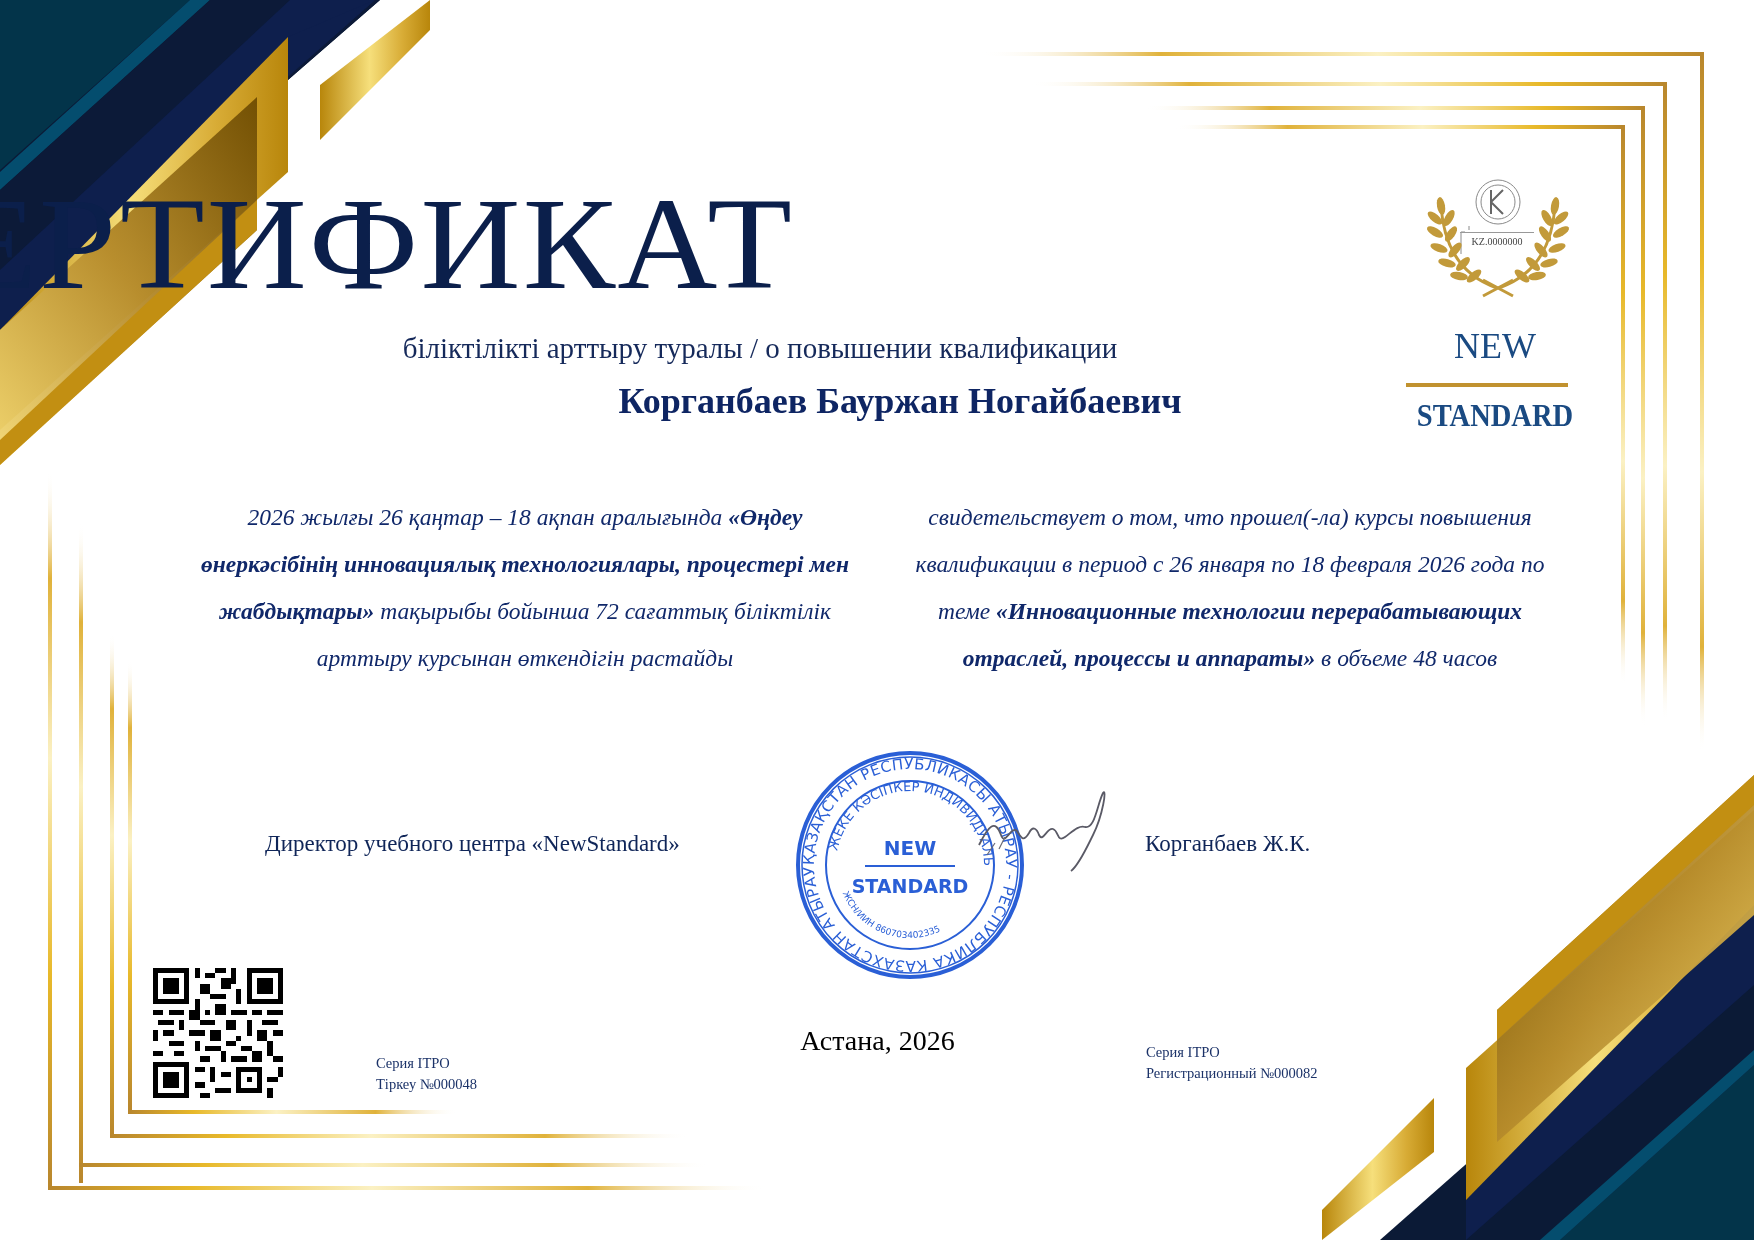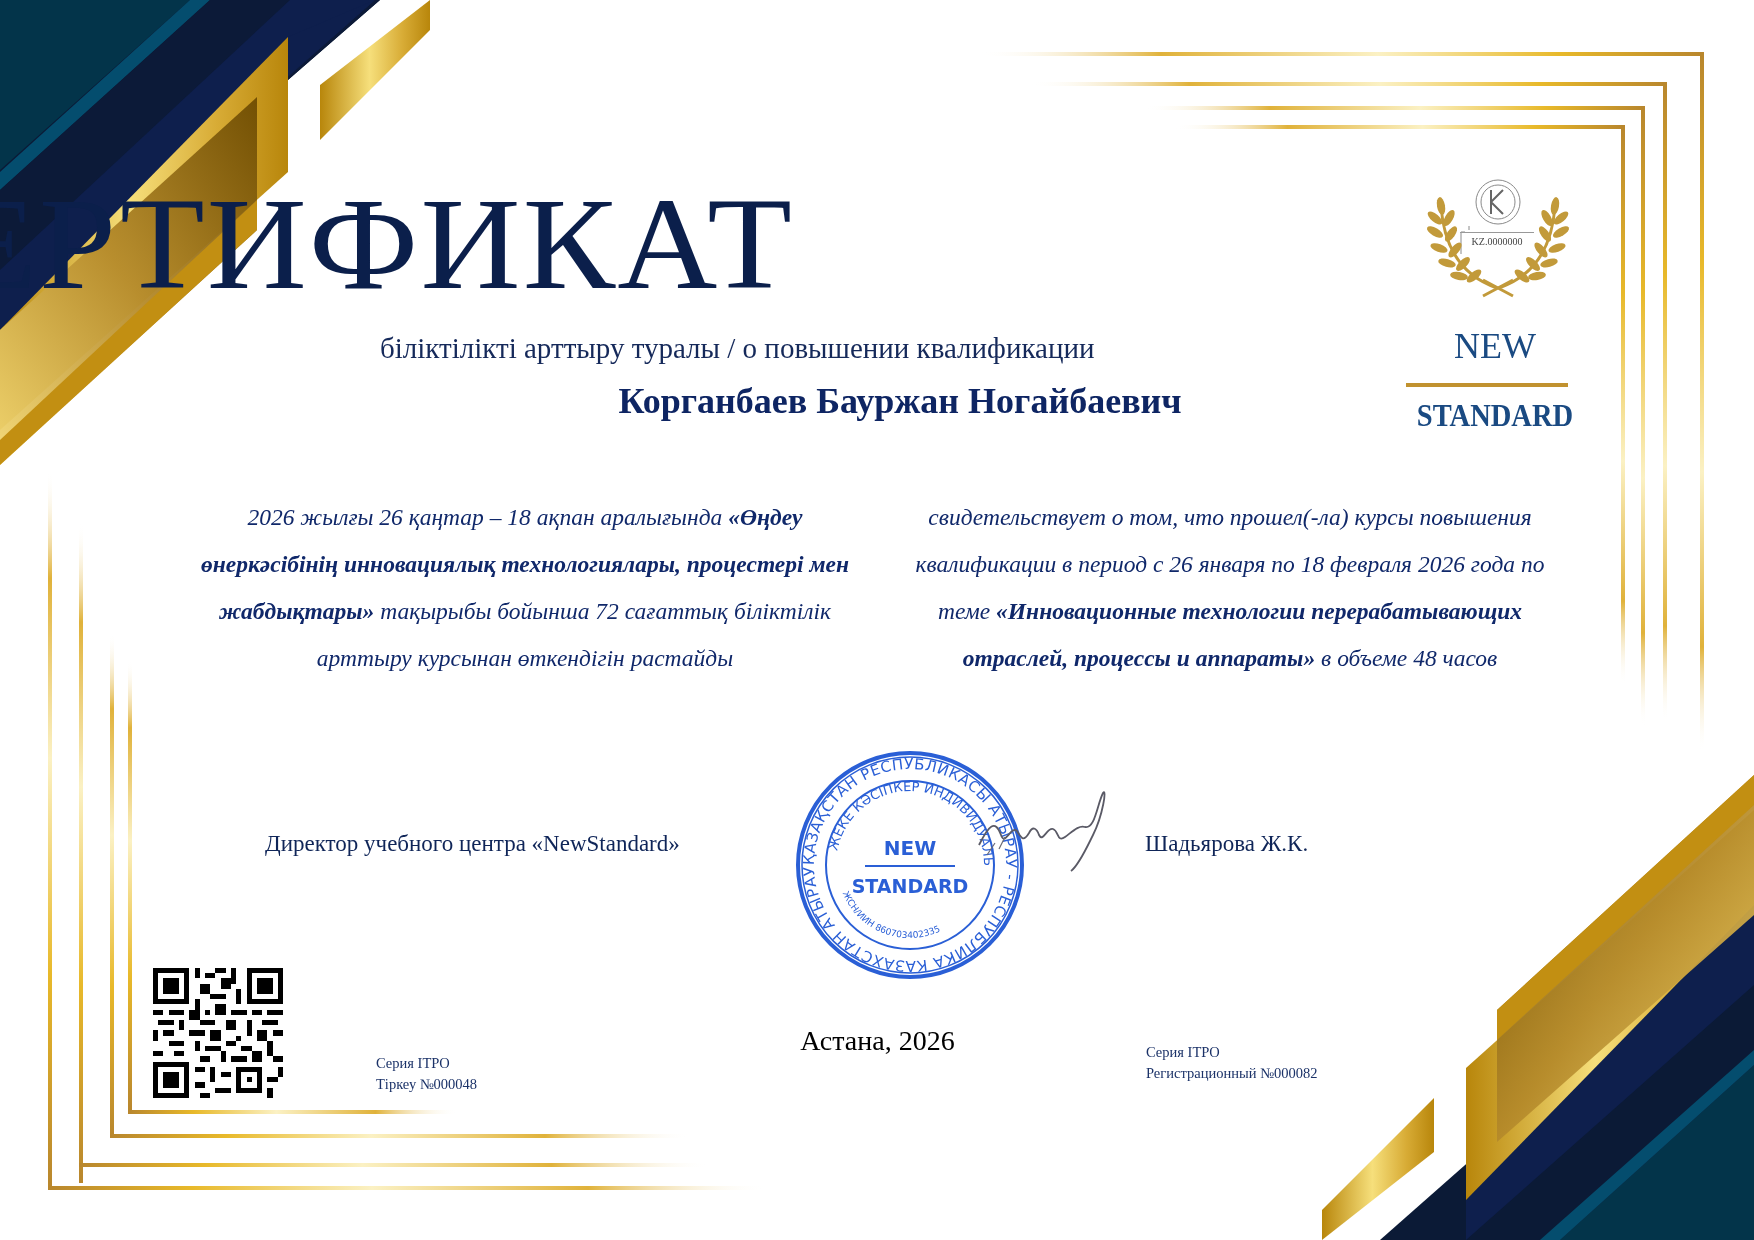--- a/index.html
+++ b/index.html
@@ -1,21 +1,21 @@
 <!DOCTYPE html>
 <html><head>
 <meta charset="utf-8">
 <style>
   html, body { margin: 0; padding: 0; }
   body { width: 1754px; height: 1240px; position: relative; overflow: hidden; background: #ffffff; font-family: "Liberation Serif", "DejaVu Serif", serif; color: #0d2456; }
   .abs { position: absolute; }
   svg.deco { position: absolute; left: 0; top: 0; }
   .title { left: 0; width: 1754px; top: 178px; text-align: left; font-size: 132px; letter-spacing: 2px; color: #0b1f4b; line-height: 1; padding-left: 0; }
   .title span { display: inline-block; transform: scaleX(1.05); margin-left: -120px; }
-  .subtitle { left: 380px; width: 760px; top: 332px; font-size: 29px; color: #15295a; }
+  .subtitle { left: 380px; width: 760px; top: 332px; text-align: center; font-size: 29px; color: #15295a; }
   .name { left: 460px; width: 880px; top: 380px; text-align: center; font-size: 36px; font-weight: bold; color: #0e2563; }
   .para { top: 494px; width: 660px; text-align: center; font-style: italic; font-size: 23.5px; line-height: 47px; color: #10286a; }
   .para b { font-weight: bold; }
   .para-kz { left: 195px; }
   .para-ru { left: 900px; }
   .director { left: 265px; top: 831px; font-size: 23px; color: #0f2558; }
   .signer { left: 1145px; top: 831px; font-size: 23px; color: #0f2558; }
   .city { left: 700px; width: 355px; top: 1025px; text-align: center; font-size: 28px; color: #000000; }
   .series { font-size: 14.5px; line-height: 21px; color: #1b3268; }
   .series-kz { left: 376px; top: 1053px; }
@@ -207,21 +207,21 @@
   <text x="120" y="110" text-anchor="middle" font-family="DejaVu Sans, sans-serif" font-size="20" font-weight="bold" fill="#2a5fd6">NEW</text>
   <rect x="75" y="120" width="90" height="2" fill="#2a5fd6"></rect>
   <text x="120" y="148" text-anchor="middle" font-family="DejaVu Sans, sans-serif" font-size="19" font-weight="bold" fill="#2a5fd6">STANDARD</text>
 </svg>
 
 <svg class="abs signature" viewBox="0 0 150 90">
   <path d="M4 60 C14 40 20 34 26 50 C30 62 36 40 42 46 C46 52 48 58 54 48 C58 40 62 44 64 50 C68 58 72 42 78 44 C84 46 82 58 90 52 C98 46 104 40 110 42 C120 44 122 20 128 8 C132 2 128 30 118 50 C112 62 104 80 96 86" fill="none" stroke="#5a5a66" stroke-width="1.8"></path>
   <path d="M20 58 L12 70 M30 52 L24 64" stroke="#6a6a76" stroke-width="1.2"></path>
 </svg>
 
-<div class="abs signer">Шадьярова Ж.К.</div>
+<div class="abs signer">Корганбаев Ж.К.</div>
 
 <svg class="abs qr" viewBox="0 0 25 25" shape-rendering="crispEdges">
   <rect width="25" height="25" fill="#ffffff"></rect>
   <g fill="#000">
     <path d="M0 0h7v7h-7z M1 1v5h5v-5z" fill-rule="evenodd"></path>
     <rect x="2" y="2" width="3" height="3"></rect>
     <path d="M18 0h7v7h-7z M19 1v5h5v-5z" fill-rule="evenodd"></path>
     <rect x="20" y="2" width="3" height="3"></rect>
     <path d="M0 18h7v7h-7z M1 19v5h5v-5z" fill-rule="evenodd"></path>
     <rect x="2" y="20" width="3" height="3"></rect>

